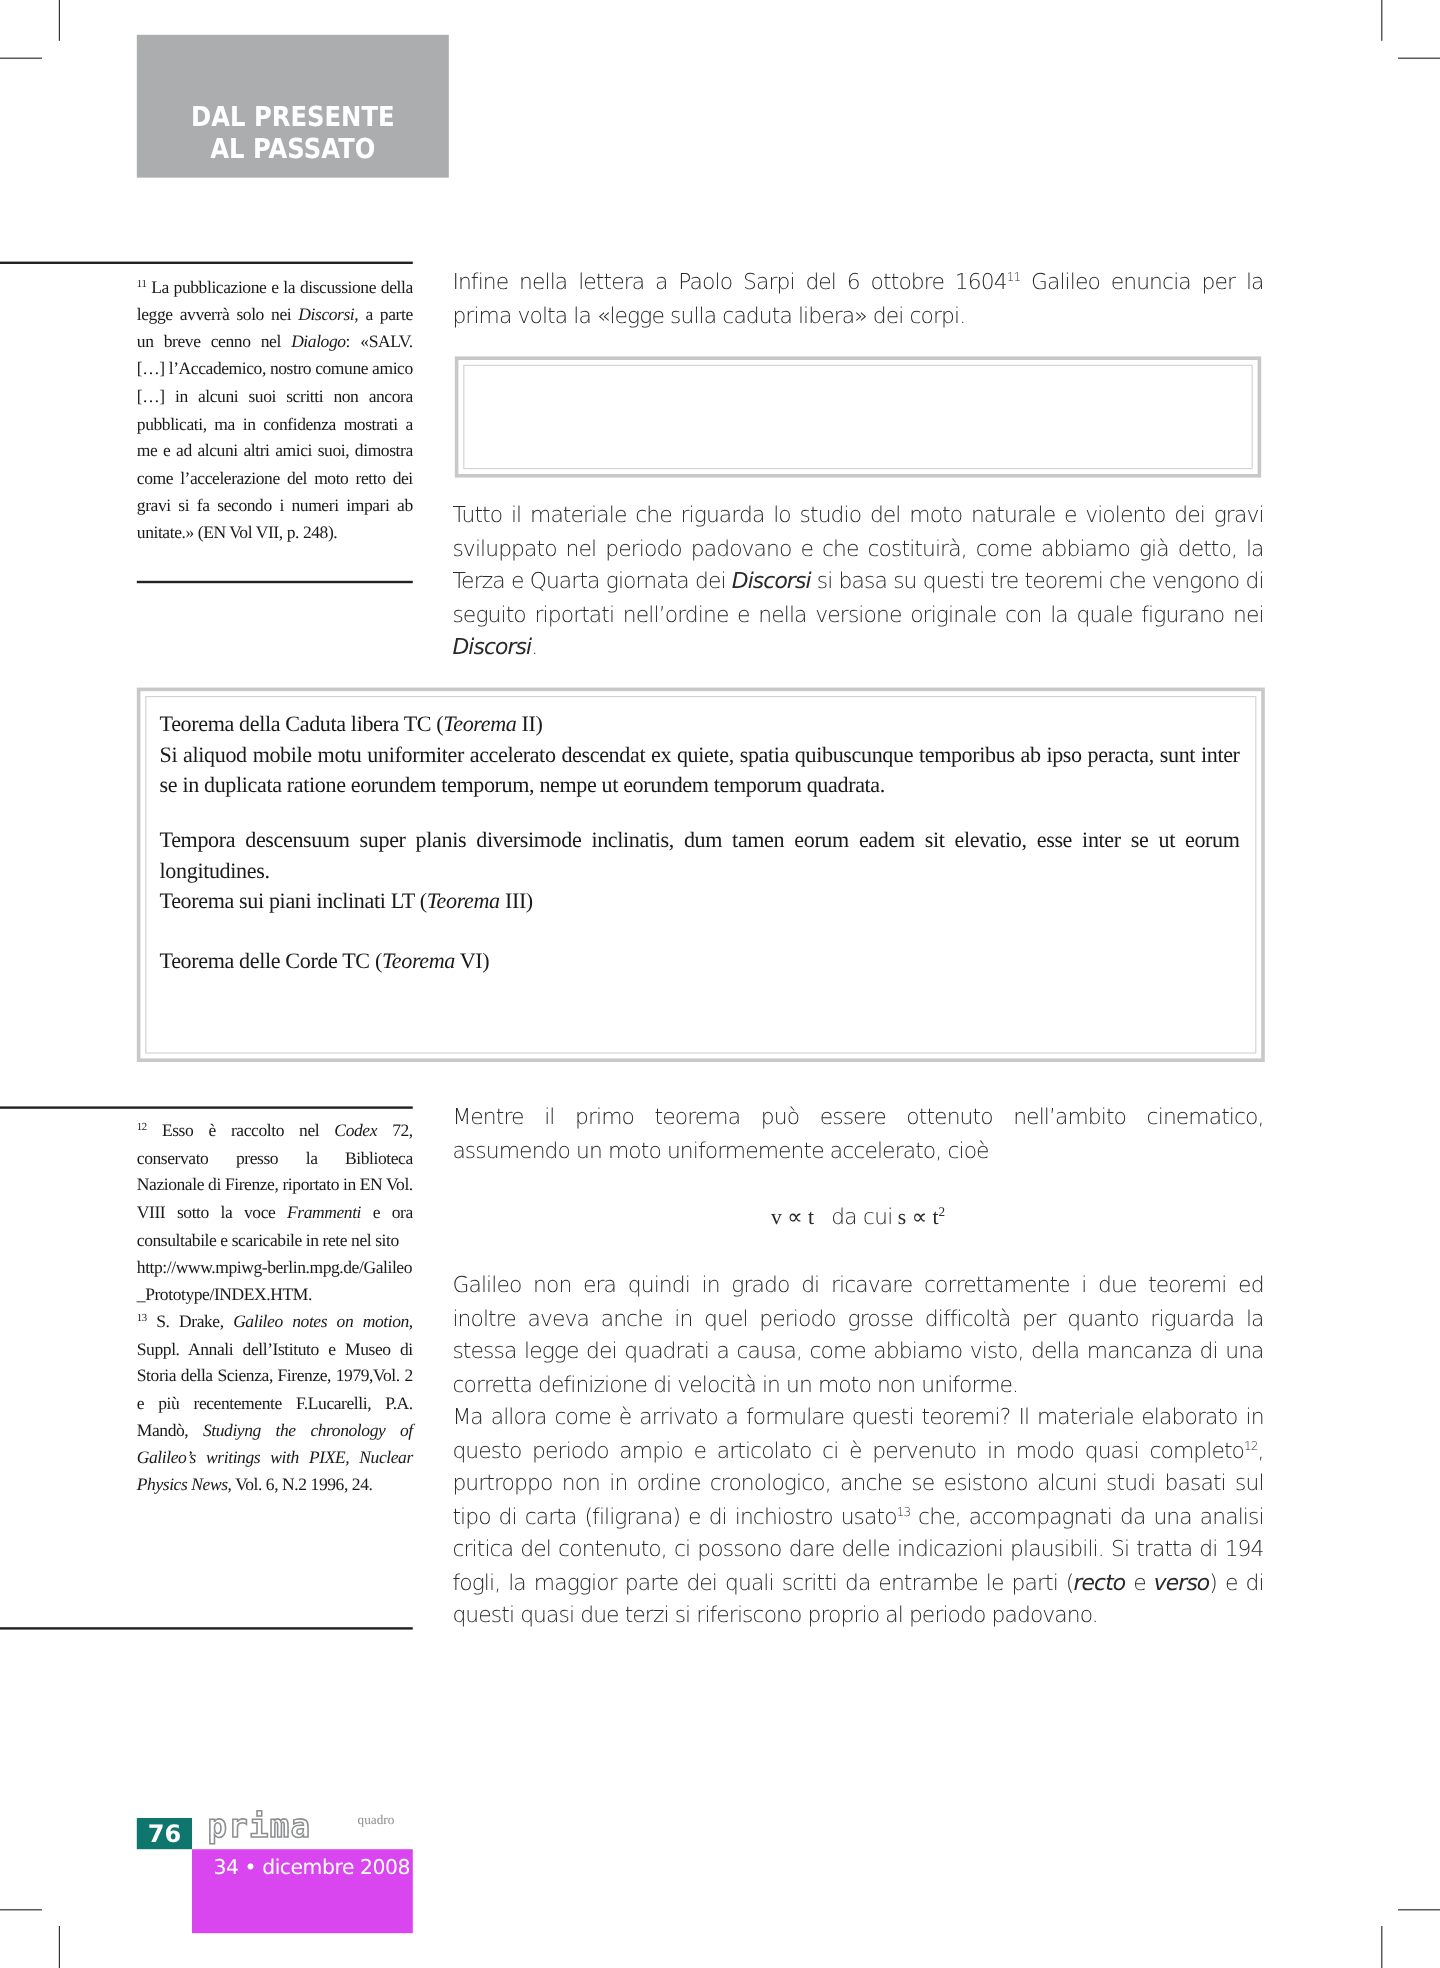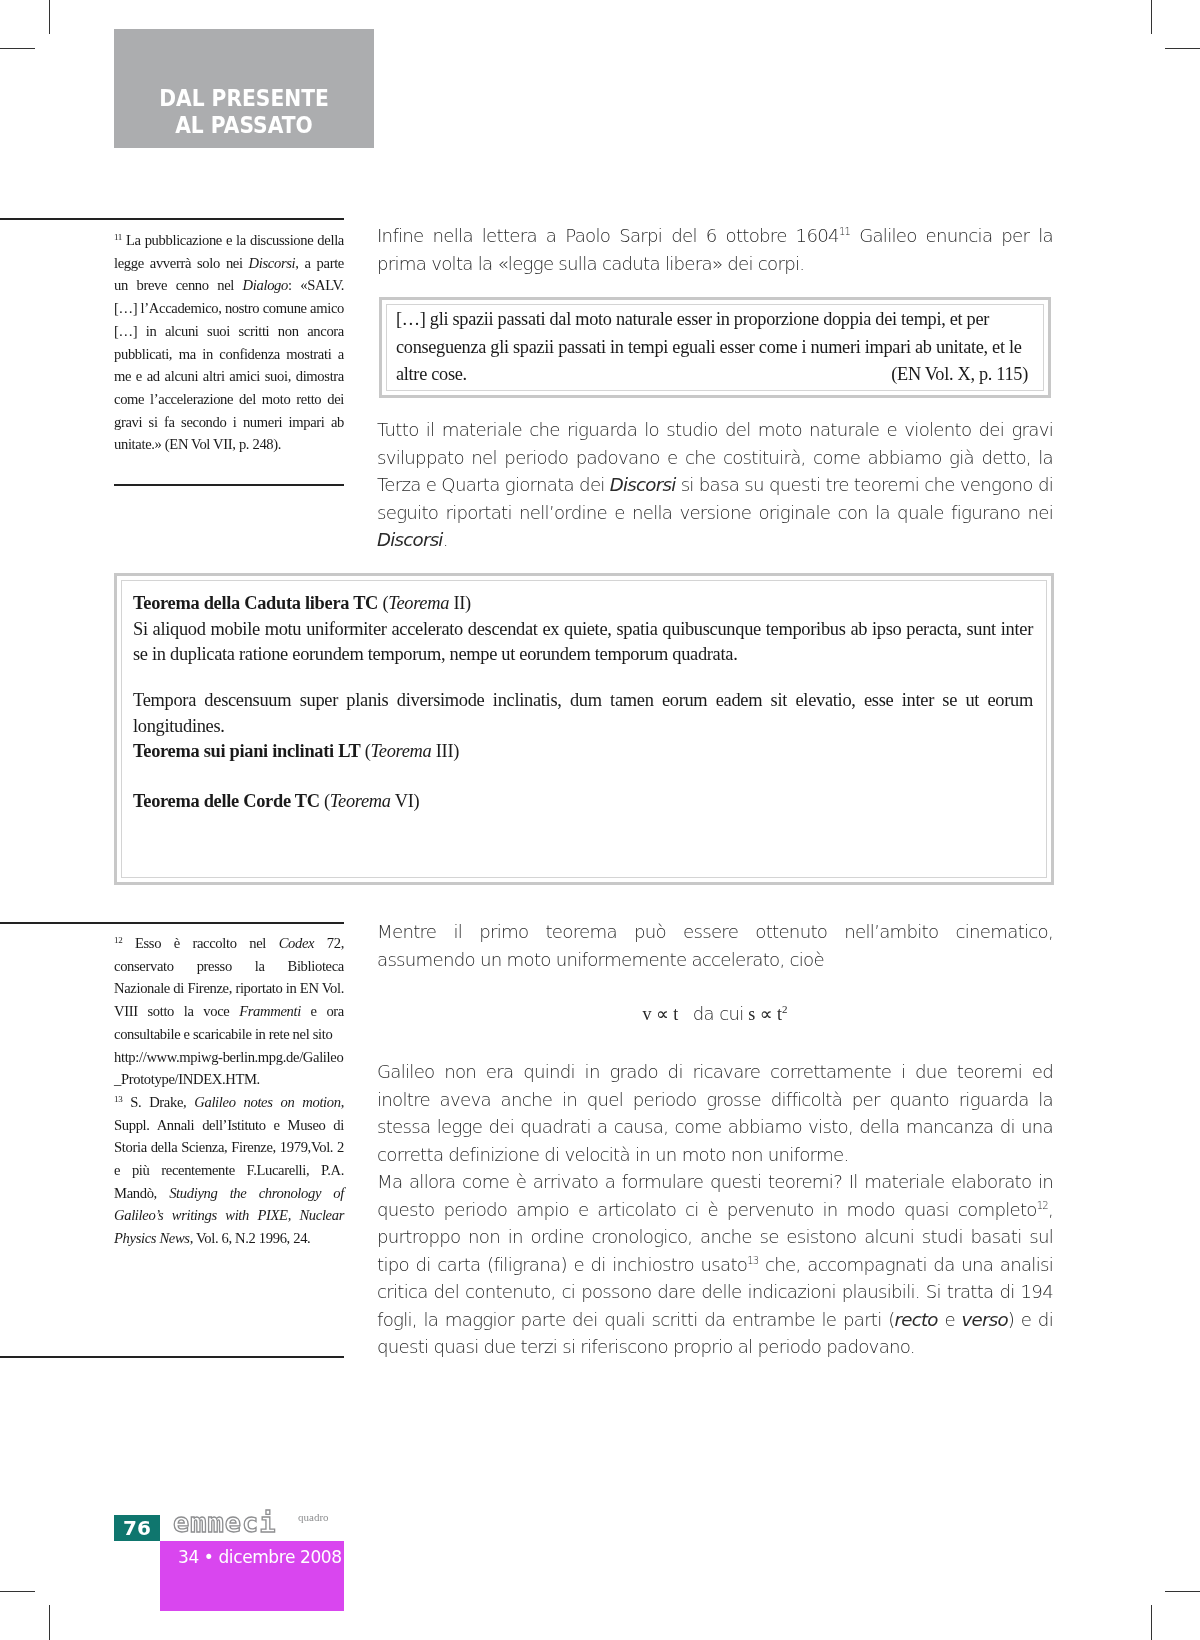--- a/index.html
+++ b/index.html
@@ -59,21 +59,21 @@
   }
   .theorem-inner {
     position: absolute; left: 4px; top: 4px; right: 4px; bottom: 4px;
     border: 1px solid #d4d4d4;
   }
   .theorem {
     position: absolute; left: 16px; right: 18px;
     font-family: "Liberation Serif", serif; font-size: 18.4px; line-height: 25.5px;
     color: #1a1a1a; letter-spacing: -0.3px; text-align: justify;
   }
-  .theorem .th-title { font-weight: bold; }
+  .theorem .th-title { font-weight: normal; }
   .theorem .th-ref-italic { font-style: italic; }
 
   .formula {
     position: absolute; left: 377px; width: 676px; top: 1003px; text-align: center;
     font-size: 18px; color: #2a2a2a;
   }
   .formula .math { font-family: "Liberation Serif", serif; margin-top: 12px; }
   .formula .txt { font-family: "DejaVu Sans", sans-serif; font-weight: 300; letter-spacing: -0.6px; }
   .formula sup { font-size: 11px; vertical-align: 7px; line-height: 0; }
 
@@ -125,24 +125,20 @@
   <sup>11</sup><span> La pubblicazione e la discussione della legge avverrà solo nei </span><i>Discorsi</i><span>, a parte un breve cenno nel </span><i>Dialogo</i><span>: «SALV. […] l’Accademico, nostro comune amico […] in alcuni suoi scritti non ancora pubblicati, ma in confidenza mostrati a me e ad alcuni altri amici suoi, dimostra come l’accelerazione del moto retto dei gravi si fa secondo i numeri impari ab unitate.» (EN Vol VII, p. 248).</span>
 </div>
 <div class="fn-rule" style="left:114px;top:484px;width:230px;"></div>
 
 <div class="body-text" style="top:222px;">
   <p><span>Infine nella lettera a Paolo Sarpi del 6 ottobre 1604</span><sup>11</sup><span> Galileo enuncia per la prima volta la «legge sulla caduta libera» dei corpi.</span></p>
 </div>
 
 <div class="quote-box">
   <div class="quote-inner"></div>
-  <div class="quote-text">
-    <span>[…] gli spazii passati dal moto naturale esser in proporzione doppia dei tempi, et per conseguenza gli spazii passati in tempi eguali esser come i numeri impari ab unitate, et le altre cose.</span>
-    <span class="quote-cite">(EN Vol. X, p. 115)</span>
-  </div>
 </div>
 
 <div class="body-text" style="top:416px;">
   <p><span>Tutto il materiale che riguarda lo studio del moto naturale e violento dei gravi sviluppato nel periodo padovano e che costituirà, come abbiamo già detto, la Terza e Quarta giornata dei </span><i>Discorsi</i><span> si basa su questi tre teoremi che vengono di seguito riportati nell’ordine e nella versione originale con la quale figurano nei </span><i>Discorsi</i><span>.</span></p>
 </div>
 
 <div class="theorem-box">
   <div class="theorem-inner"></div>
   <div class="theorem" style="top:15px;">
     <div><span class="th-title">Teorema della Caduta libera  TC</span><span> (</span><span class="th-ref-italic">Teorema</span><span> II)</span></div>
@@ -176,17 +172,17 @@
 </div>
 
 <div class="body-text" style="top:1058px;">
   <p>Galileo non era quindi in grado di ricavare correttamente i due teoremi ed inoltre aveva anche in quel periodo grosse difficoltà per quanto riguarda la stessa legge dei quadrati a causa, come abbiamo visto, della mancanza di una corretta definizione di velocità in un moto non uniforme.</p>
   <p><span>Ma allora come è arrivato a formulare questi teoremi? Il materiale elaborato in questo periodo ampio e articolato ci è pervenuto in modo quasi completo</span><sup>12</sup><span>, purtroppo non in ordine cronologico, anche se esistono alcuni studi basati sul tipo di carta (filigrana) e di inchiostro usato</span><sup>13</sup><span> che, accompagnati da una analisi critica del contenuto, ci possono dare delle indicazioni plausibili. Si tratta di 194 fogli, la maggior parte dei quali scritti da entrambe le parti (</span><i>recto</i><span> e </span><i>verso</i><span>) e di questi quasi due terzi si riferiscono proprio al periodo padovano.</span></p>
 </div>
 
 <div class="footer-num-box">
   <div class="footer-num">76</div>
 </div>
-<div class="footer-brand">emmeci</div>
+<div class="footer-brand">prima</div>
 <div class="footer-brand-sup">quadro</div>
 <div class="footer-issue-box">
   <div class="footer-issue">34 • dicembre 2008</div>
 </div>
 
 </body></html>

